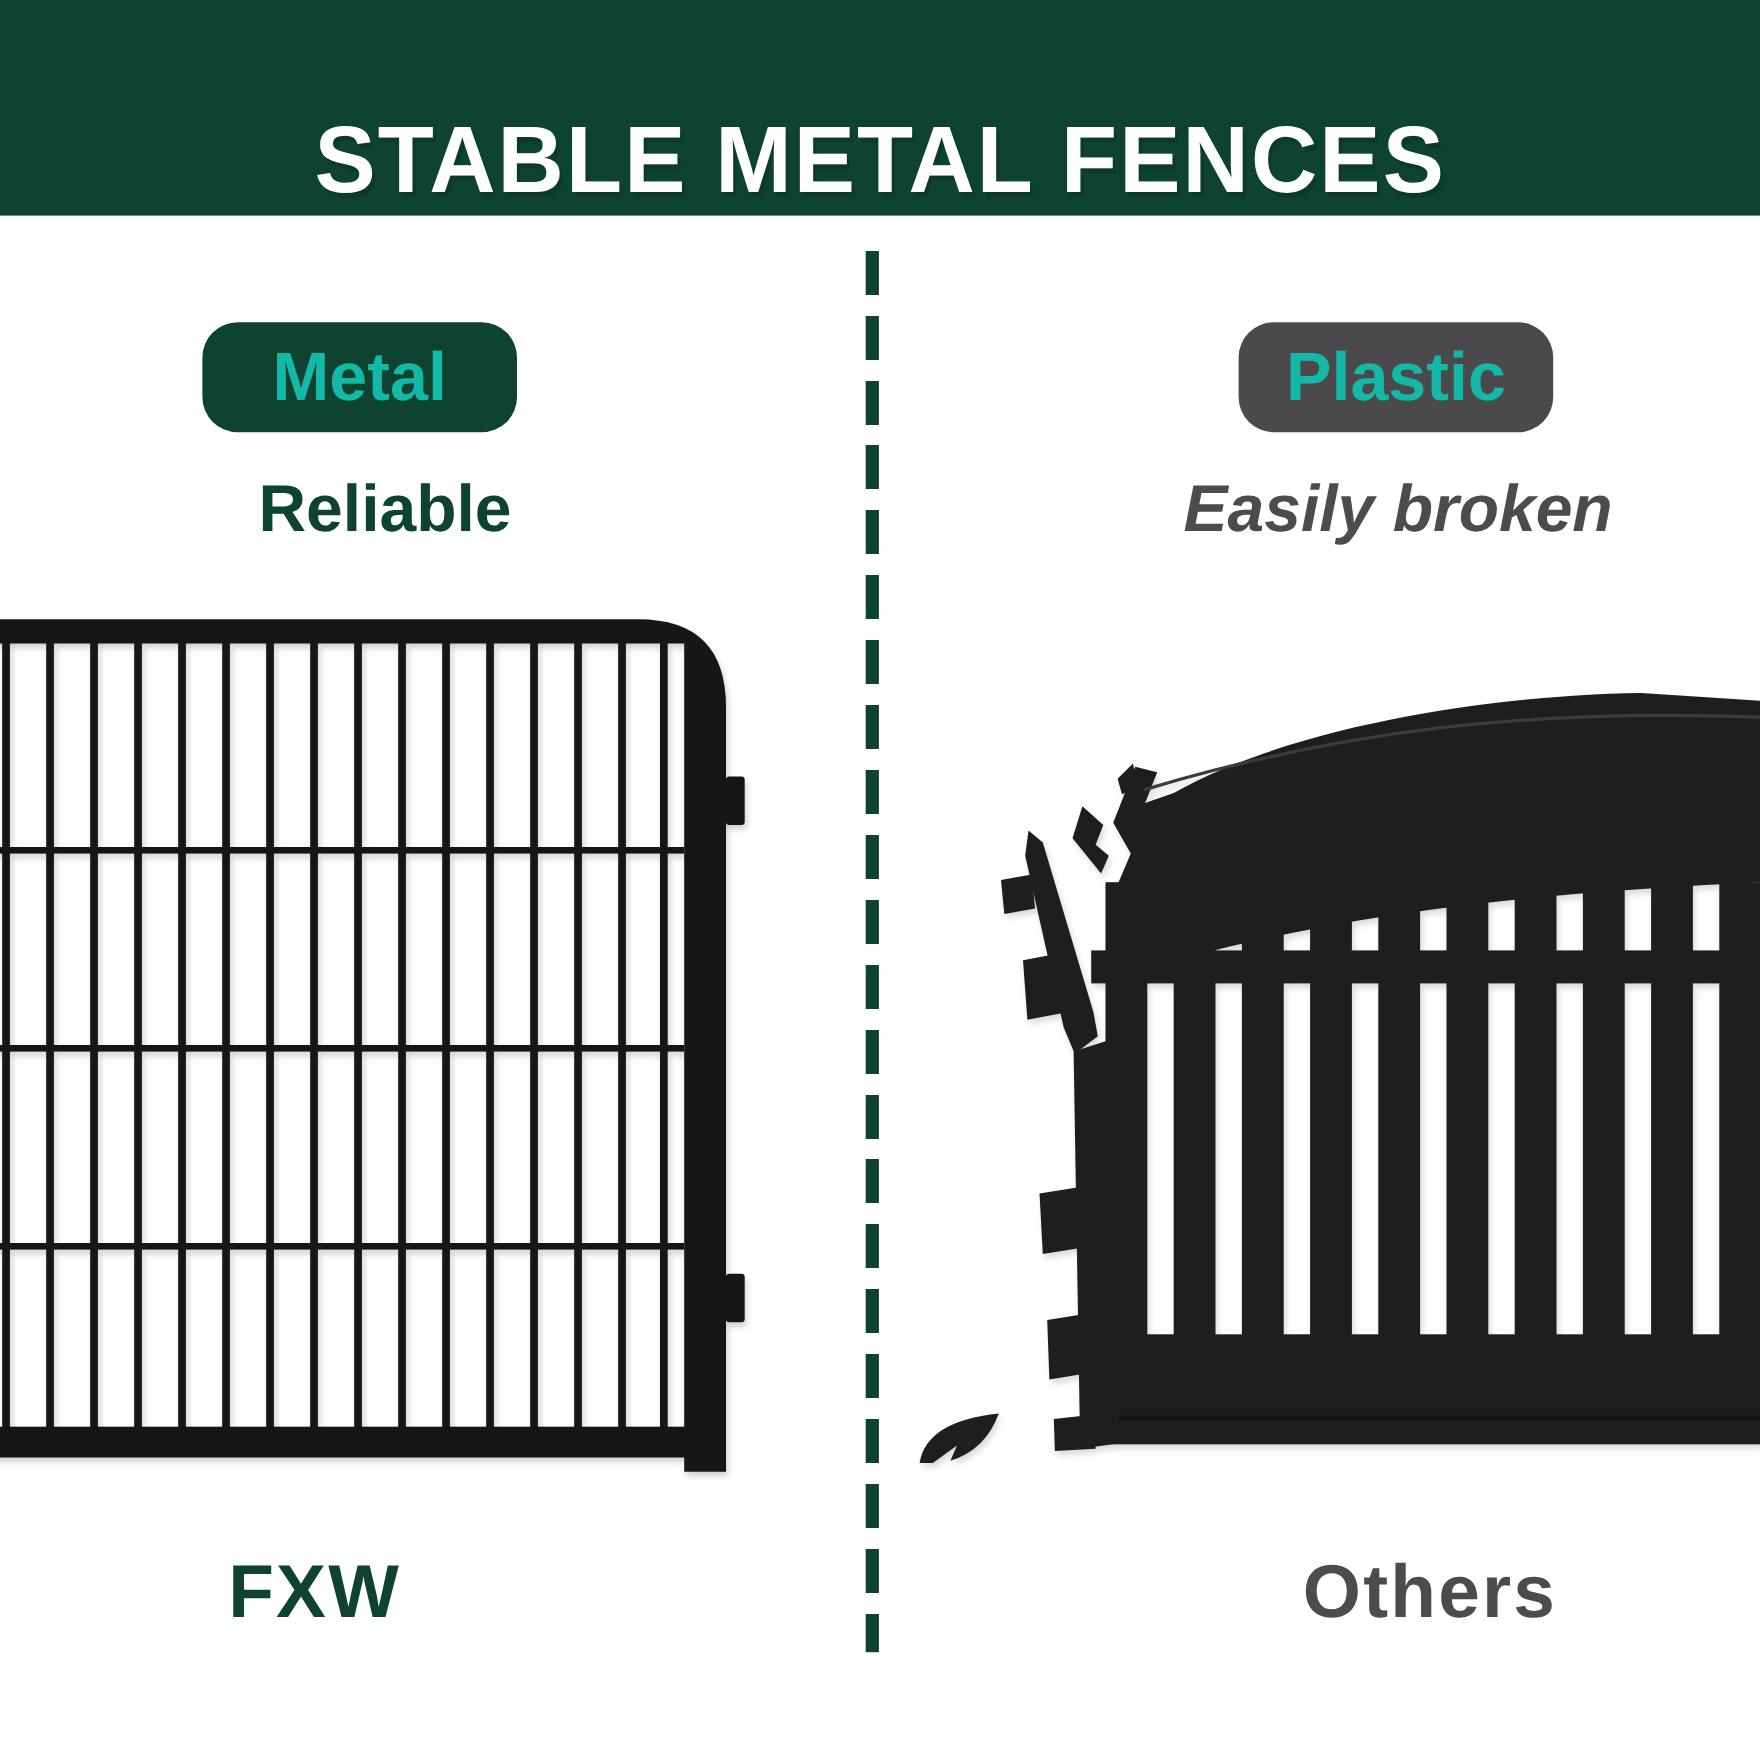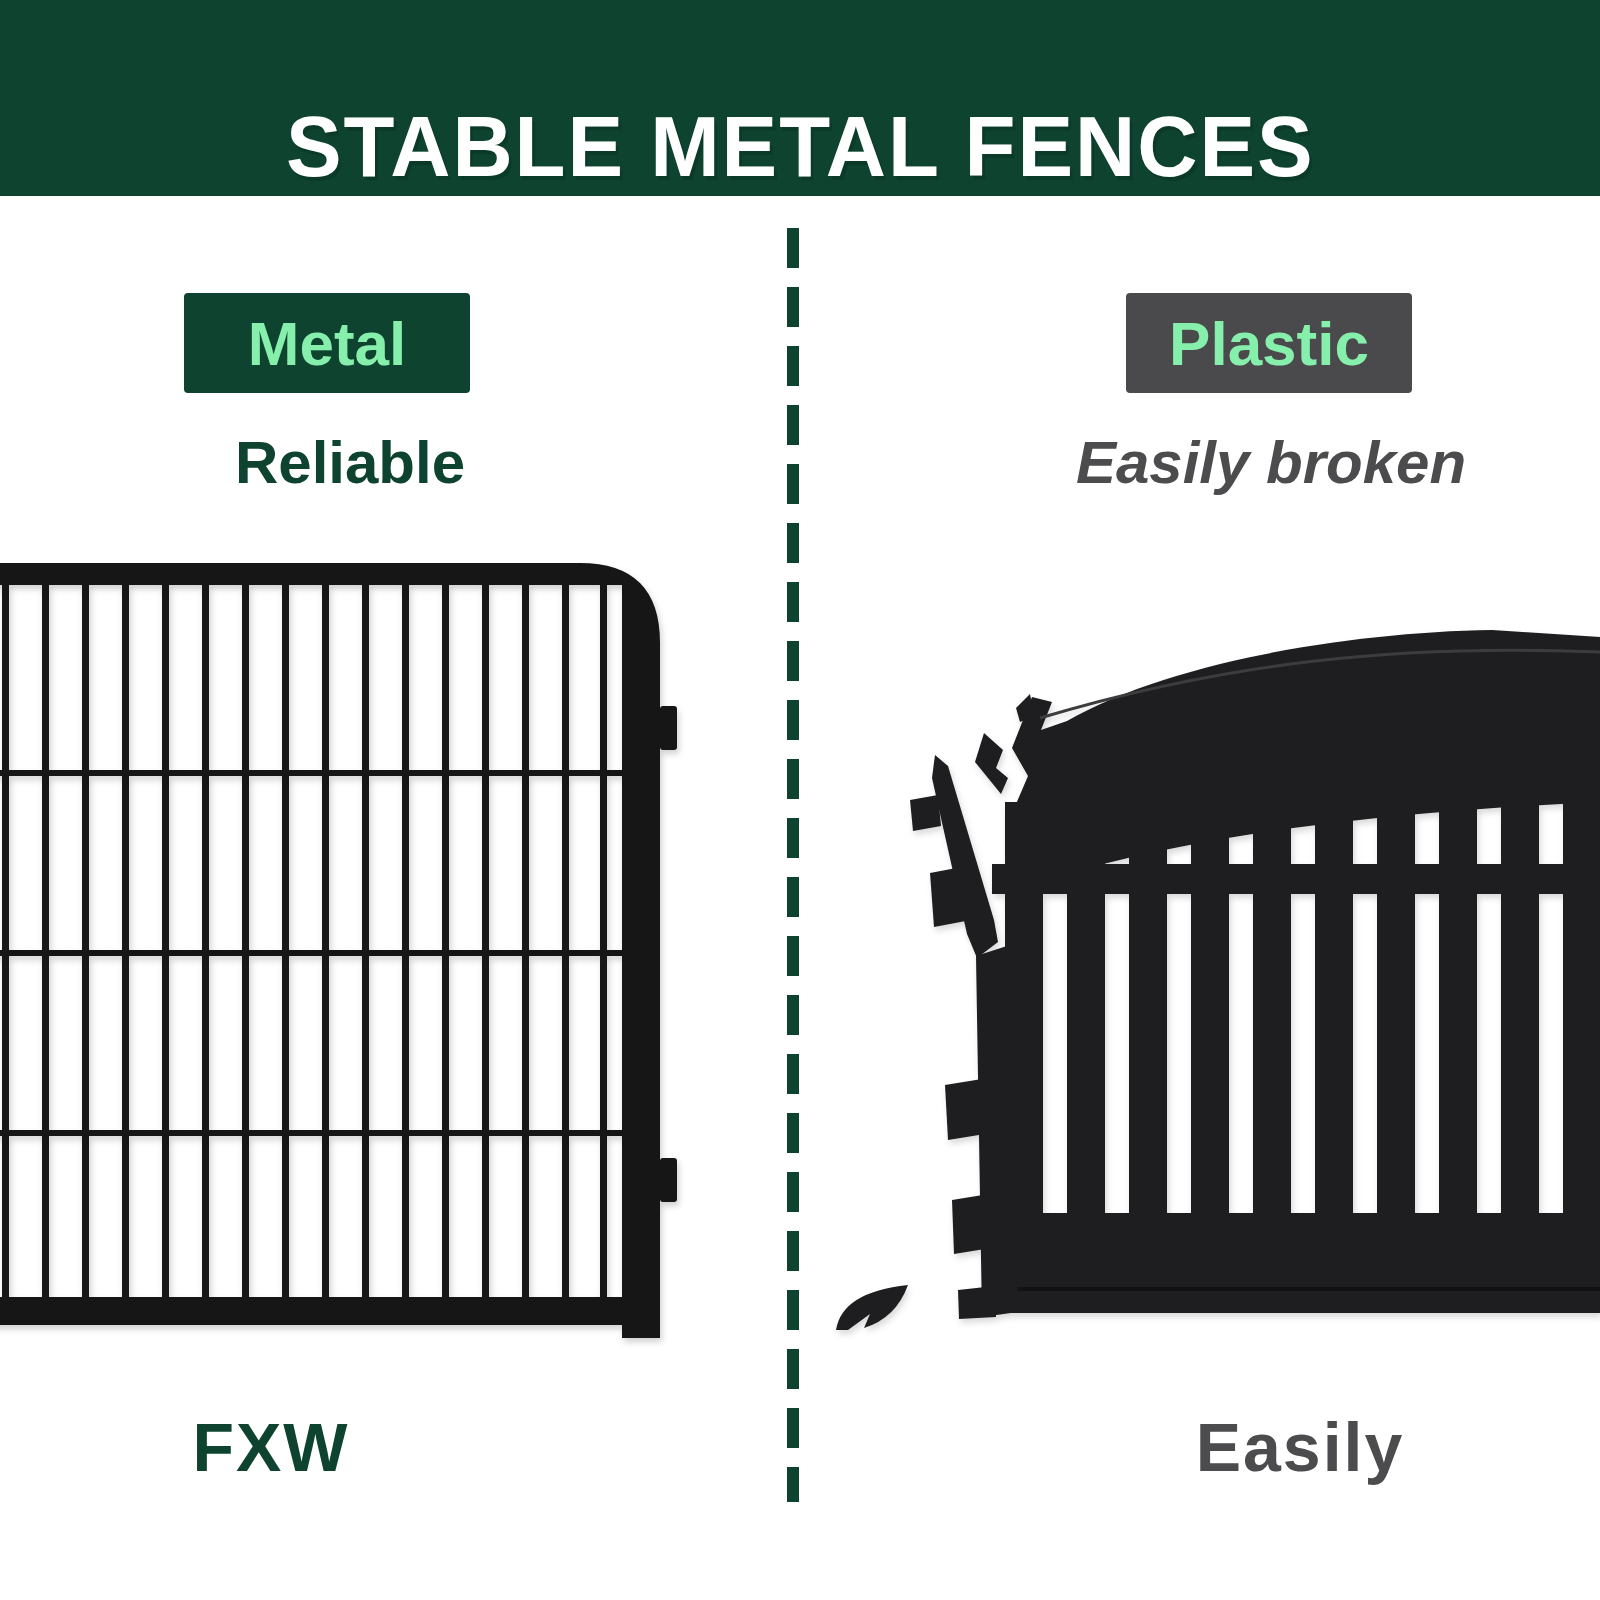--- a/index.html
+++ b/index.html
@@ -54,25 +54,25 @@
       var(--green) 0px, var(--green) 40px,
       transparent 40px, transparent 59px
     );
   }
 
   
   .badge {
     position: absolute;
     top: 293px;
     width: 286px; height: 100px;
-    border-radius: 4px;
+    border-radius: 32px;
     display: flex;
     align-items: center;
     justify-content: center;
-    color: #86efac;
+    color: #14b8a6;
     font-size: 62px;
     font-weight: 700;
     text-align: right;
   }
   .badge.metal { left: 184px; background: var(--green); }
   .badge.plastic { left: 1126px; background: var(--gray); }
 
   
   .tagline {
     position: absolute;
@@ -88,21 +88,21 @@
   
   .brand-label {
     position: absolute;
     top: 1408px;
     transform: translateX(-50%);
     font-size: 68px;
     font-weight: 700;
     letter-spacing: 2px;
     white-space: nowrap;
   }
-  .brand-label.fxw { left: 271px; color: var(--green-text); }
+  .brand-label.fxw { left: 286px; color: var(--green-text); }
   .brand-label.others { left: 1300px; color: var(--gray-text); }
 
   
   .fence-left {
     position: absolute;
     left: -20px; top: 555px;
     width: 720px; height: 790px;
     filter: drop-shadow(2px 4px 3px rgba(0,0,0,0.18));
   }
   .fence-right {
@@ -220,15 +220,15 @@
         <path d="M 110 283 L 147 276 L 151 330 L 114 337 Z"></path>
         <path d="M 125 495 L 162 489 L 165 544 L 128 550 Z"></path>
         <path d="M 132 610 L 169 604 L 171 658 L 134 664 Z"></path>
         <path d="M 138 700 L 175 696 L 176 727 L 139 729 Z"></path>
 
         <path d="M 16 740 Q 22 702 88 695 Q 76 728 44 738 L 50 724 L 28 740 Z"></path>
       </g>
     </svg>
   </div>
 
-  <div class="brand-label others">Easily</div>
+  <div class="brand-label others">Others</div>
 
 </div>
 
 </body></html>

